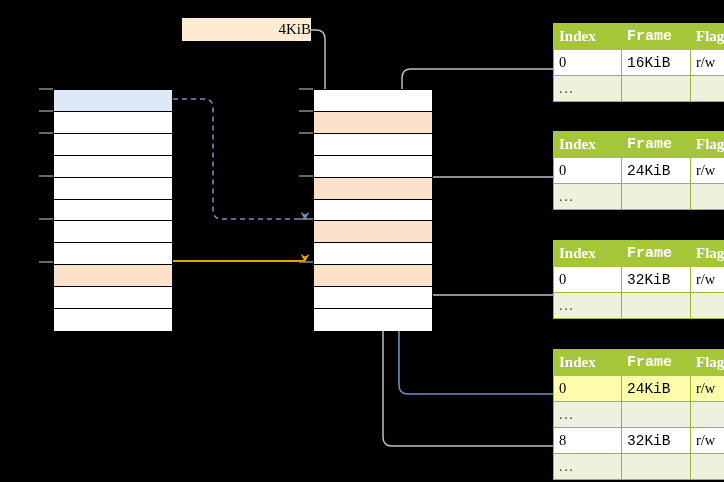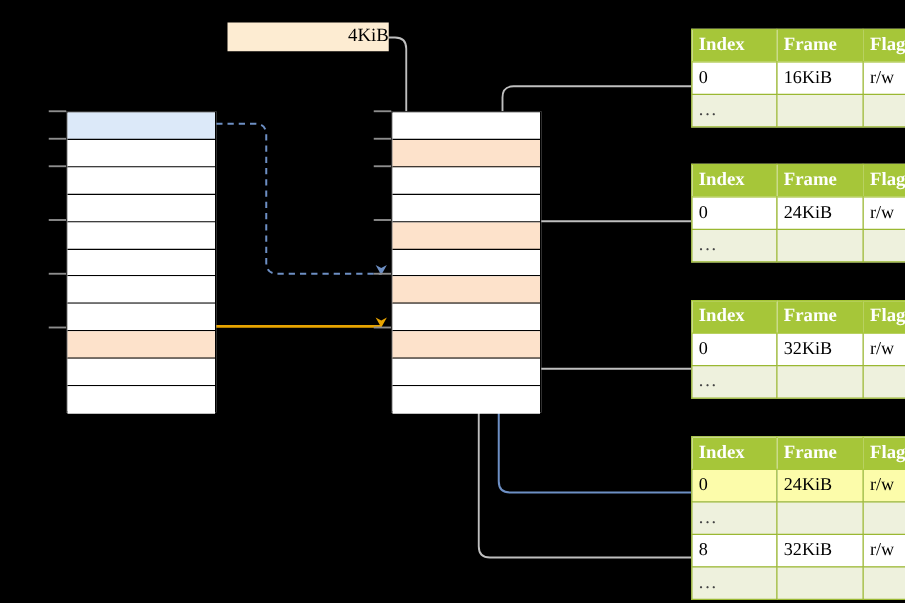--- a/index.html
+++ b/index.html
@@ -25,21 +25,21 @@
           border:1.4px solid #9ab832;background:#eef1dd;}
   .ptable td,.ptable th{border:1.2px solid #9ab832;height:25px;
         padding:0 5px;font-size:14.5px;color:#000;font-weight:normal;
         overflow:hidden;white-space:nowrap;text-align:left;vertical-align:middle;}
   .ptable th{background:#a6c639;color:#fff;font-weight:bold;font-size:15px;
              border-color:#a6c639;}
   .ptable td.val{background:#fff;}
   .ptable td.ell{background:#eef1dd;color:#444;letter-spacing:1.5px;}
   .ptable td.hl{background:#fcfcaa;}
   .c-index{width:57px;}
-  .c-frame{width:58px;}
+  .c-frame{width:58px;font-family:Liberation Mono, monospace;}
   .c-flags{width:51px;}
 </style>
 </head>
 <body>
 
 <div id="stage">
 
   <svg class="wires" viewBox="0 0 724 482">
     <defs>
       <marker id="ahGrayDown" markerWidth="10" markerHeight="10" refX="5" refY="8" orient="auto" markerUnits="userSpaceOnUse">

